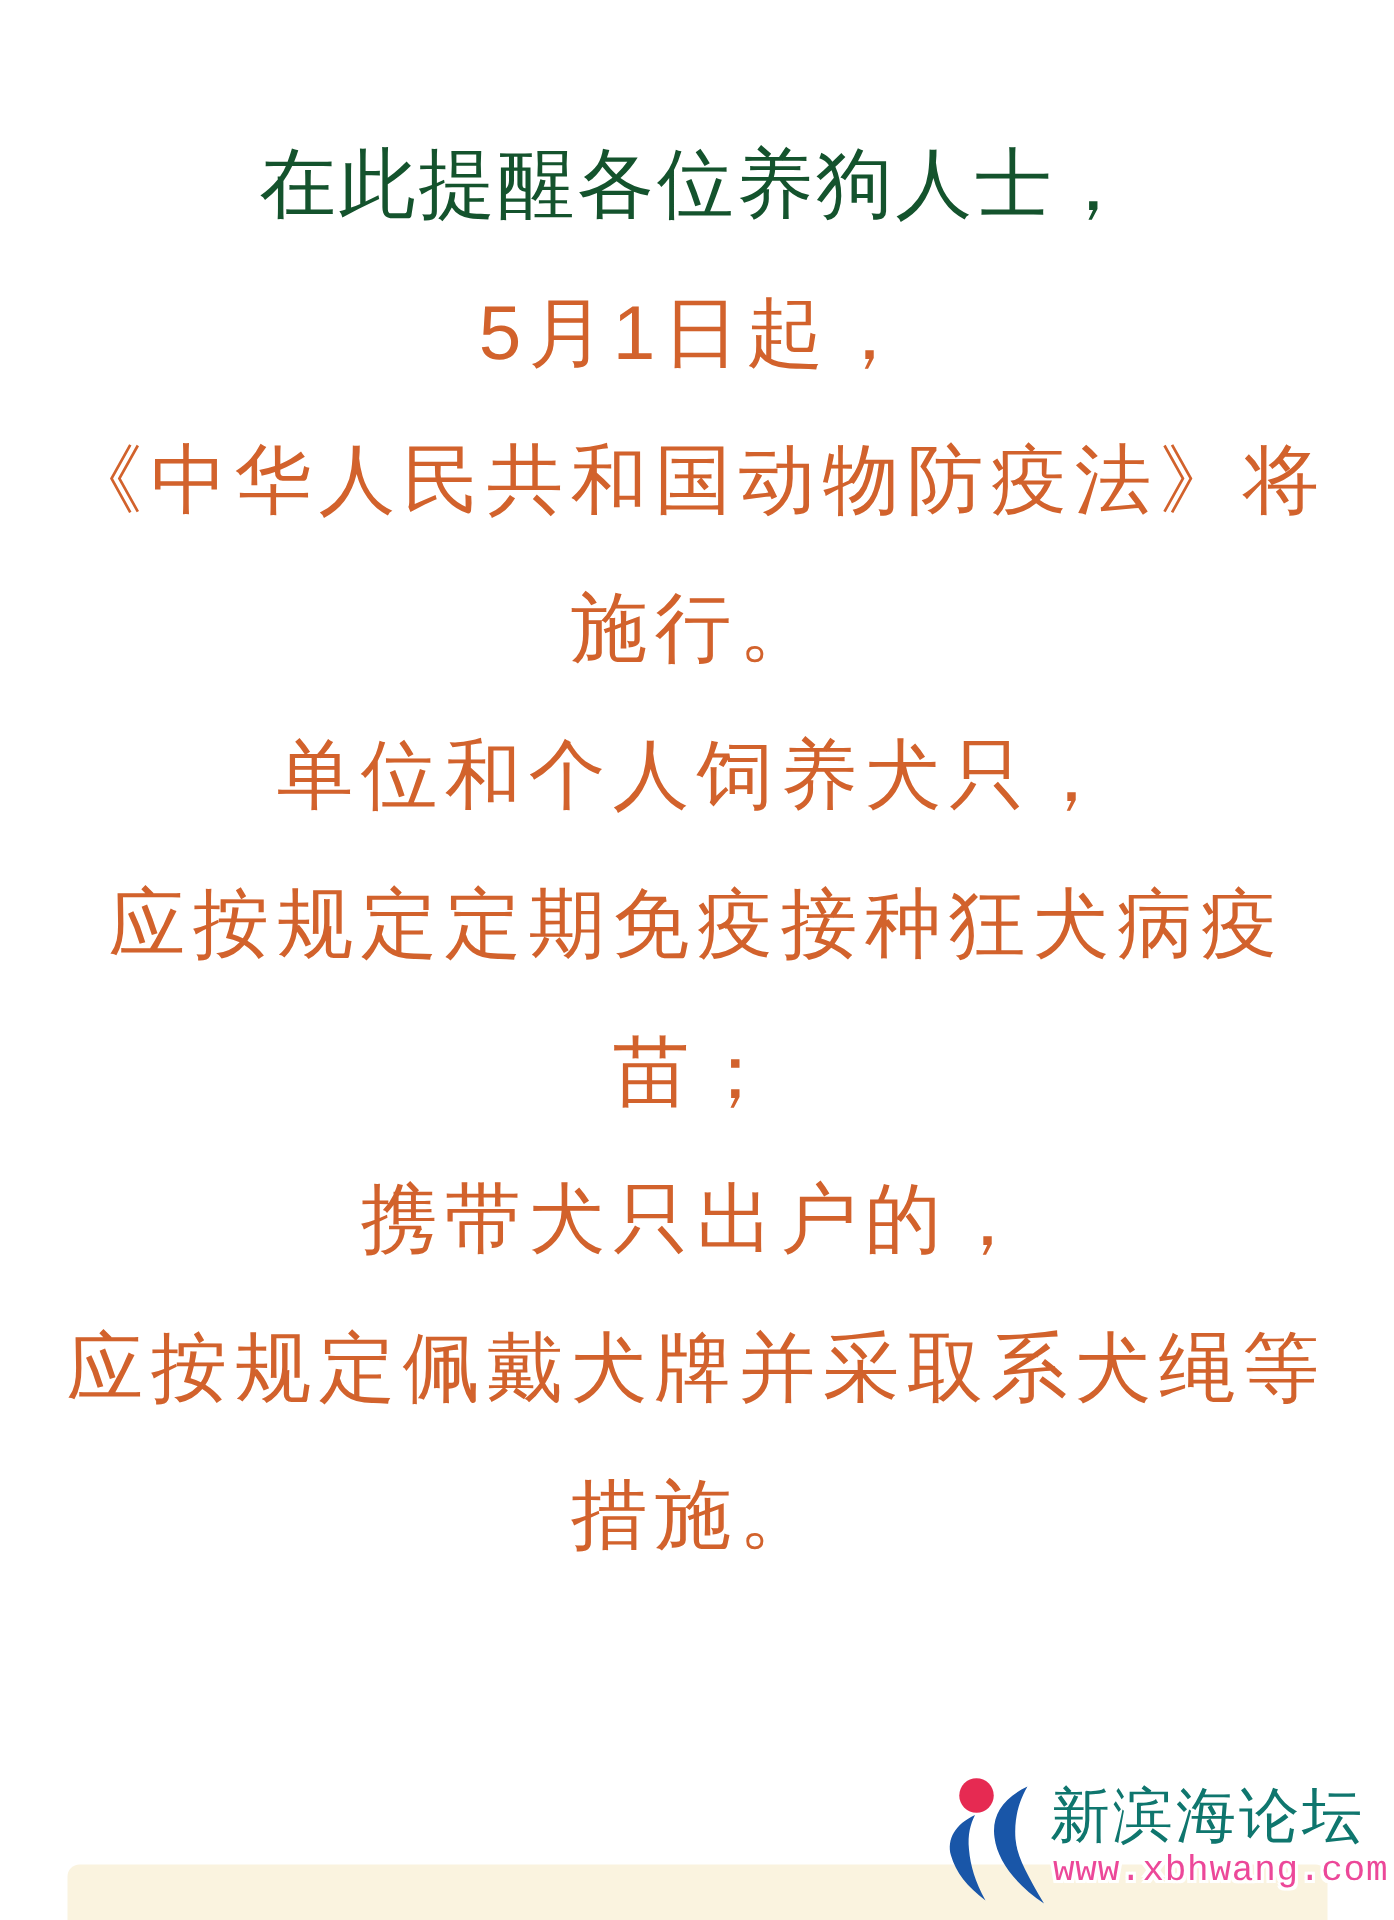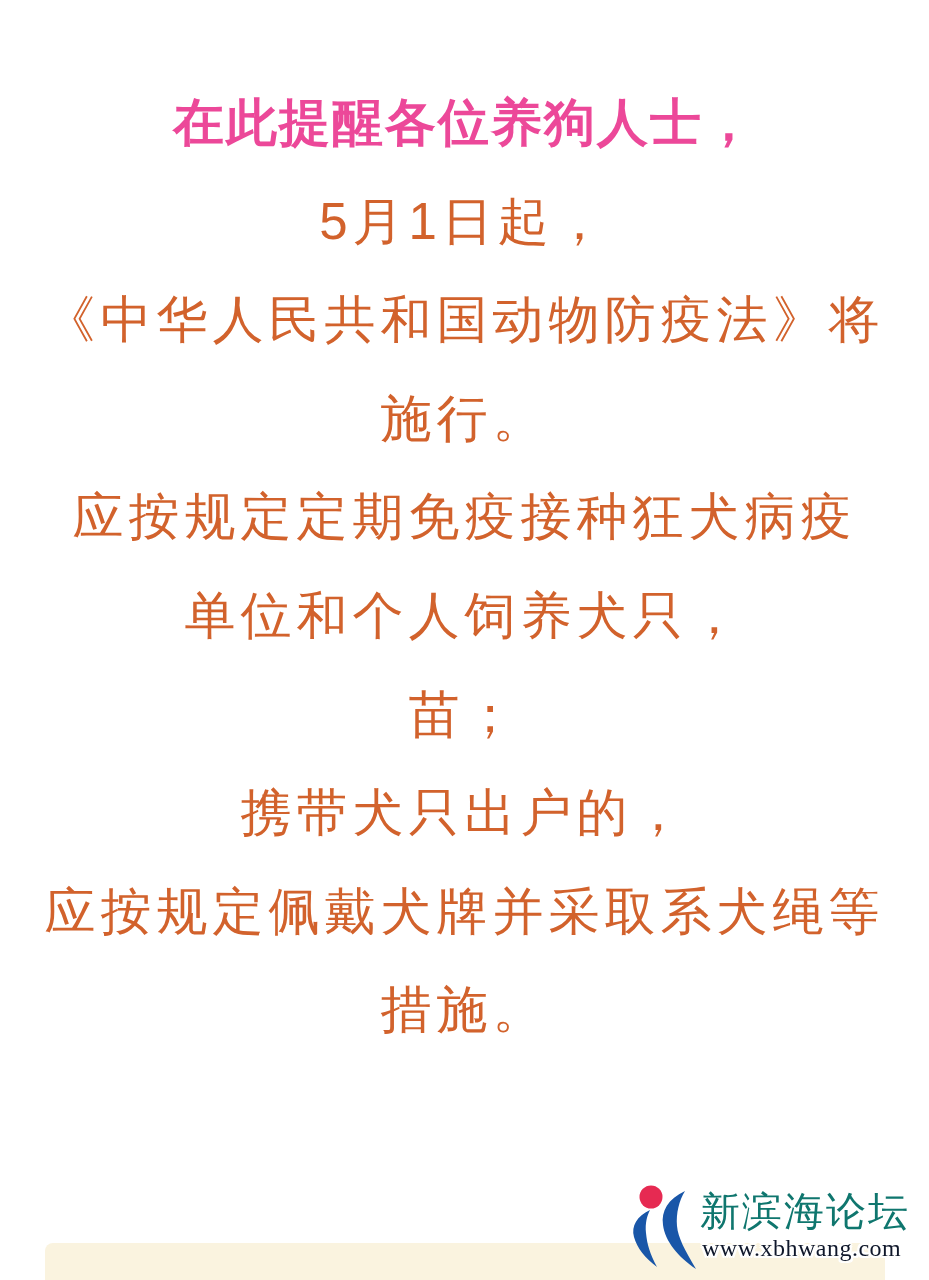--- a/index.html
+++ b/index.html
@@ -24,22 +24,22 @@
     width: 929px;
     text-align: center;
   }
   .text-line {
     height: 98.6px;
     line-height: 98.6px;
     font-size: 51px;
     white-space: nowrap;
   }
   .text-line.normal {
-    color: #ec4899;
-    font-weight: 700;
+    color: #14532d;
+    font-weight: 400;
     letter-spacing: 2px;
   }
   .text-line.highlight {
     color: #d2622c;
     font-weight: 400;
     letter-spacing: 5px;
   }
   .footer-band {
     position: absolute;
     left: 45px;
@@ -76,41 +76,41 @@
     line-height: 42px;
     letter-spacing: 2px;
     font-weight: 500;
     color: #0f766e;
     white-space: nowrap;
   }
   .watermark-url {
     position: absolute;
     left: 80px;
     top: 57px;
-    font-family: Liberation Serif, serif;
+    font-family: Liberation Mono, monospace;
     font-size: 24px;
     line-height: 26px;
     letter-spacing: 0.5px;
-    color: #0f172a;
+    color: #ec4899;
     white-space: nowrap;
     text-align: right;
   }
 </style>
 </head>
 <body>
 
 <div class="page">
 
   <div class="article">
     <div class="text-line normal">在此提醒各位养狗人士，</div>
     <div class="text-line highlight">5月1日起，</div>
     <div class="text-line highlight">《中华人民共和国动物防疫法》将</div>
     <div class="text-line highlight">施行。</div>
+    <div class="text-line highlight">单位和个人饲养犬只，</div>
     <div class="text-line highlight">应按规定定期免疫接种狂犬病疫</div>
-    <div class="text-line highlight">单位和个人饲养犬只，</div>
     <div class="text-line highlight">苗；</div>
     <div class="text-line highlight">携带犬只出户的，</div>
     <div class="text-line highlight">应按规定佩戴犬牌并采取系犬绳等</div>
     <div class="text-line highlight">措施。</div>
   </div>
 
   <div class="footer-band"></div>
 
   <div class="watermark">
     <svg class="watermark-logo" width="90" height="95" viewBox="0 0 90 95" xmlns="http://www.w3.org/2000/svg">

